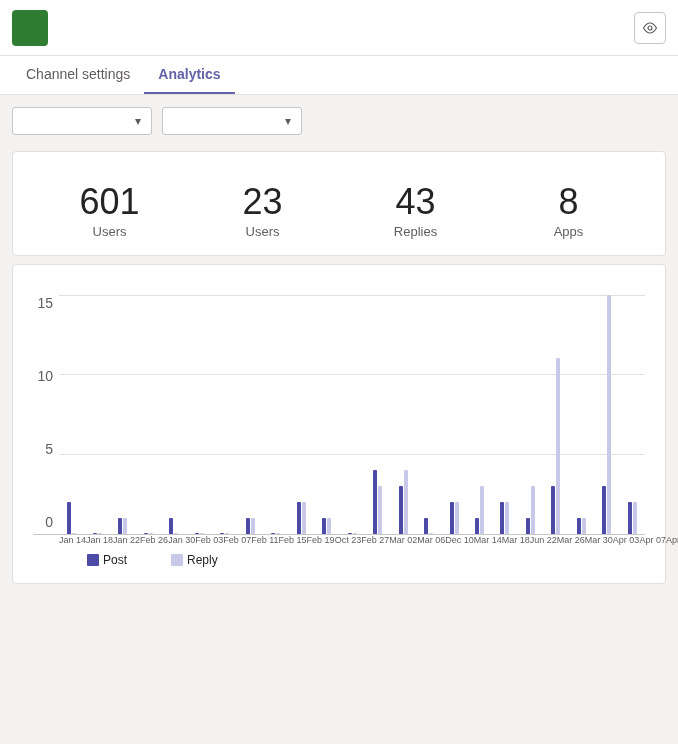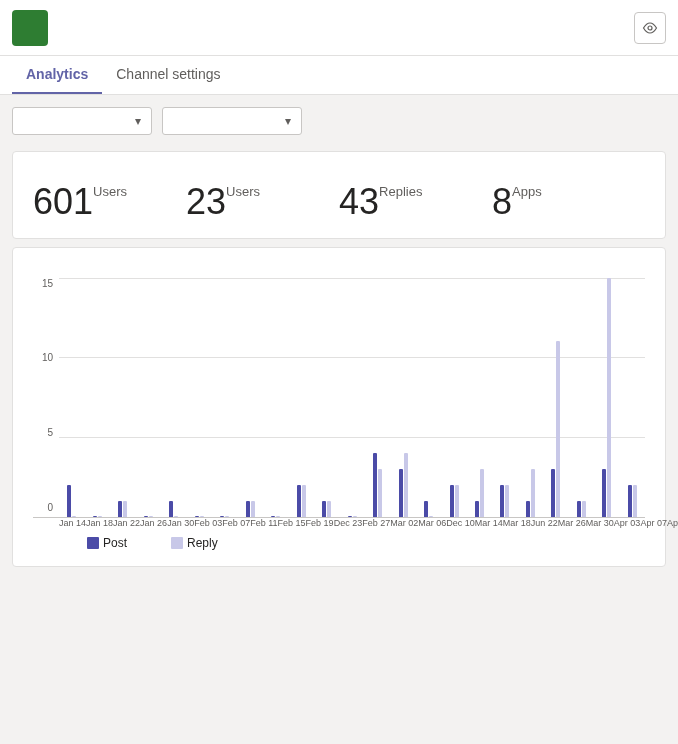--- a/index.html
+++ b/index.html
@@ -133,21 +133,21 @@
     }
 
     
     .summary-stats {
       display: flex;
       gap: 0;
     }
     .stat-item {
       flex: 1;
       display: flex;
-      flex-direction: row;
+      flex-direction: column;
       text-align: center;
     }
     .stat-number {
       font-size: 36px;
       font-weight: 300;
       color: #252423;
       line-height: 1.1;
     }
     .stat-label {
       font-size: 13px;
@@ -170,21 +170,21 @@
       left: 0;
       top: 0;
       height: 100%;
       width: 22px;
       display: flex;
       flex-direction: column-reverse;
       justify-content: space-between;
       padding-bottom: 4px;
     }
     .y-label {
-      font-size: 10px;
+      font-size: 14px;
       color: #605e5c;
       text-align: right;
       padding-right: 2px;
     }
     .chart-plot {
       position: absolute;
       left: 26px;
       right: 0;
       top: 0;
       bottom: 0;
@@ -272,22 +272,22 @@
   </div>
   <div class="header-eye">
     <svg width="16" height="16" viewBox="0 0 16 16" fill="none">
       <path d="M8 3C4.5 3 1.5 8 1.5 8C1.5 8 4.5 13 8 13C11.5 13 14.5 8 14.5 8C14.5 8 11.5 3 8 3Z" stroke="#605e5c" stroke-width="1.2" fill="none"></path>
       <circle cx="8" cy="8" r="2" stroke="#605e5c" stroke-width="1.2" fill="none"></circle>
     </svg>
   </div>
 </div>
 
 <div class="tabs">
+  <div class="tab">Channel settings</div>
   <div class="tab active">Analytics</div>
-  <div class="tab">Channel settings</div>
 </div>
 
 <div class="filters-bar">
   <div class="dropdown">
     <span></span>
     <span class="chevron">▾</span>
   </div>
   <div class="dropdown">
     <span></span>
     <span class="chevron">▾</span>
@@ -429,28 +429,28 @@
               <div class="bar reply" style="height: 13.3333%;"></div>
             </div>
           </div>
       </div>
     </div>
 
     <div class="x-axis-labels" id="x-axis-labels">
         <span class="x-label">Jan 14</span>
         <span class="x-label">Jan 18</span>
         <span class="x-label">Jan 22</span>
-        <span class="x-label">Jan 26</span>
+        <span class="x-label">Feb 26</span>
         <span class="x-label">Jan 30</span>
         <span class="x-label">Feb 03</span>
         <span class="x-label">Feb 07</span>
         <span class="x-label">Feb 11</span>
         <span class="x-label">Feb 15</span>
         <span class="x-label">Feb 19</span>
-        <span class="x-label">Dec 23</span>
+        <span class="x-label">Oct 23</span>
         <span class="x-label">Feb 27</span>
         <span class="x-label">Mar 02</span>
         <span class="x-label">Mar 06</span>
         <span class="x-label">Dec 10</span>
         <span class="x-label">Mar 14</span>
         <span class="x-label">Mar 18</span>
         <span class="x-label">Jun 22</span>
         <span class="x-label">Mar 26</span>
         <span class="x-label">Mar 30</span>
         <span class="x-label">Apr 03</span>

